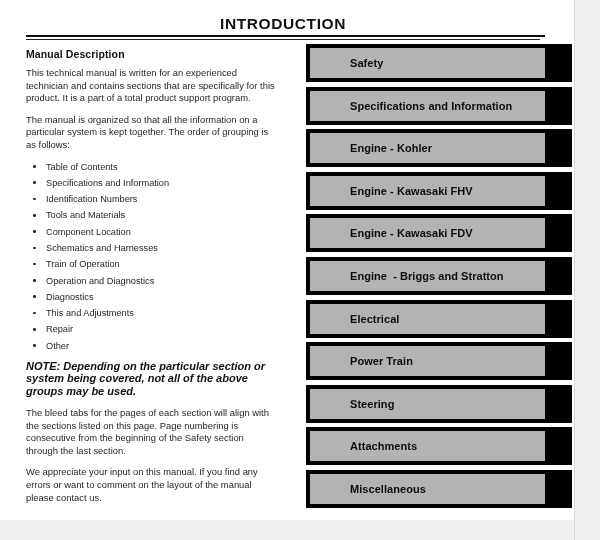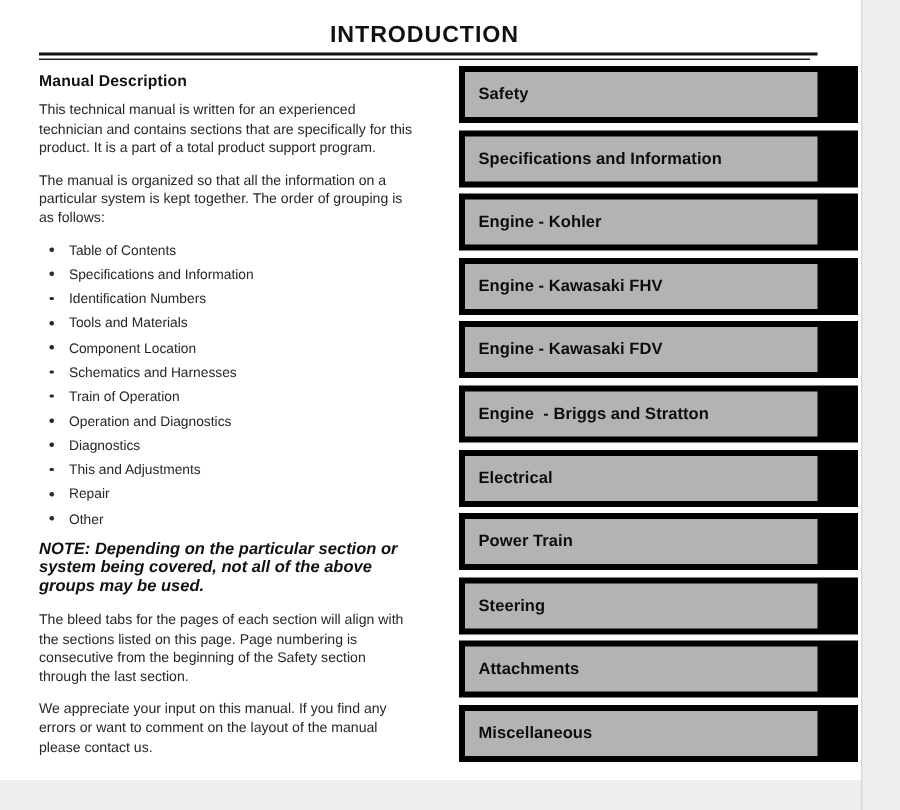--- a/index.html
+++ b/index.html
@@ -149,20 +149,21 @@
   .tab-face {
     position: absolute;
     left: 4px;
     top: 4px;
     width: 235px;
     height: 30px;
     background: #b3b3b3;
     box-sizing: border-box;
     display: flex;
     align-items: center;
+    padding-left: 31px;
   }
 
   .tab-label {
     font-size: 11px;
     font-weight: bold;
     color: #0d0d0d;
     padding-left: 9px;
     letter-spacing: 0.05px;
     white-space: pre;
   }

